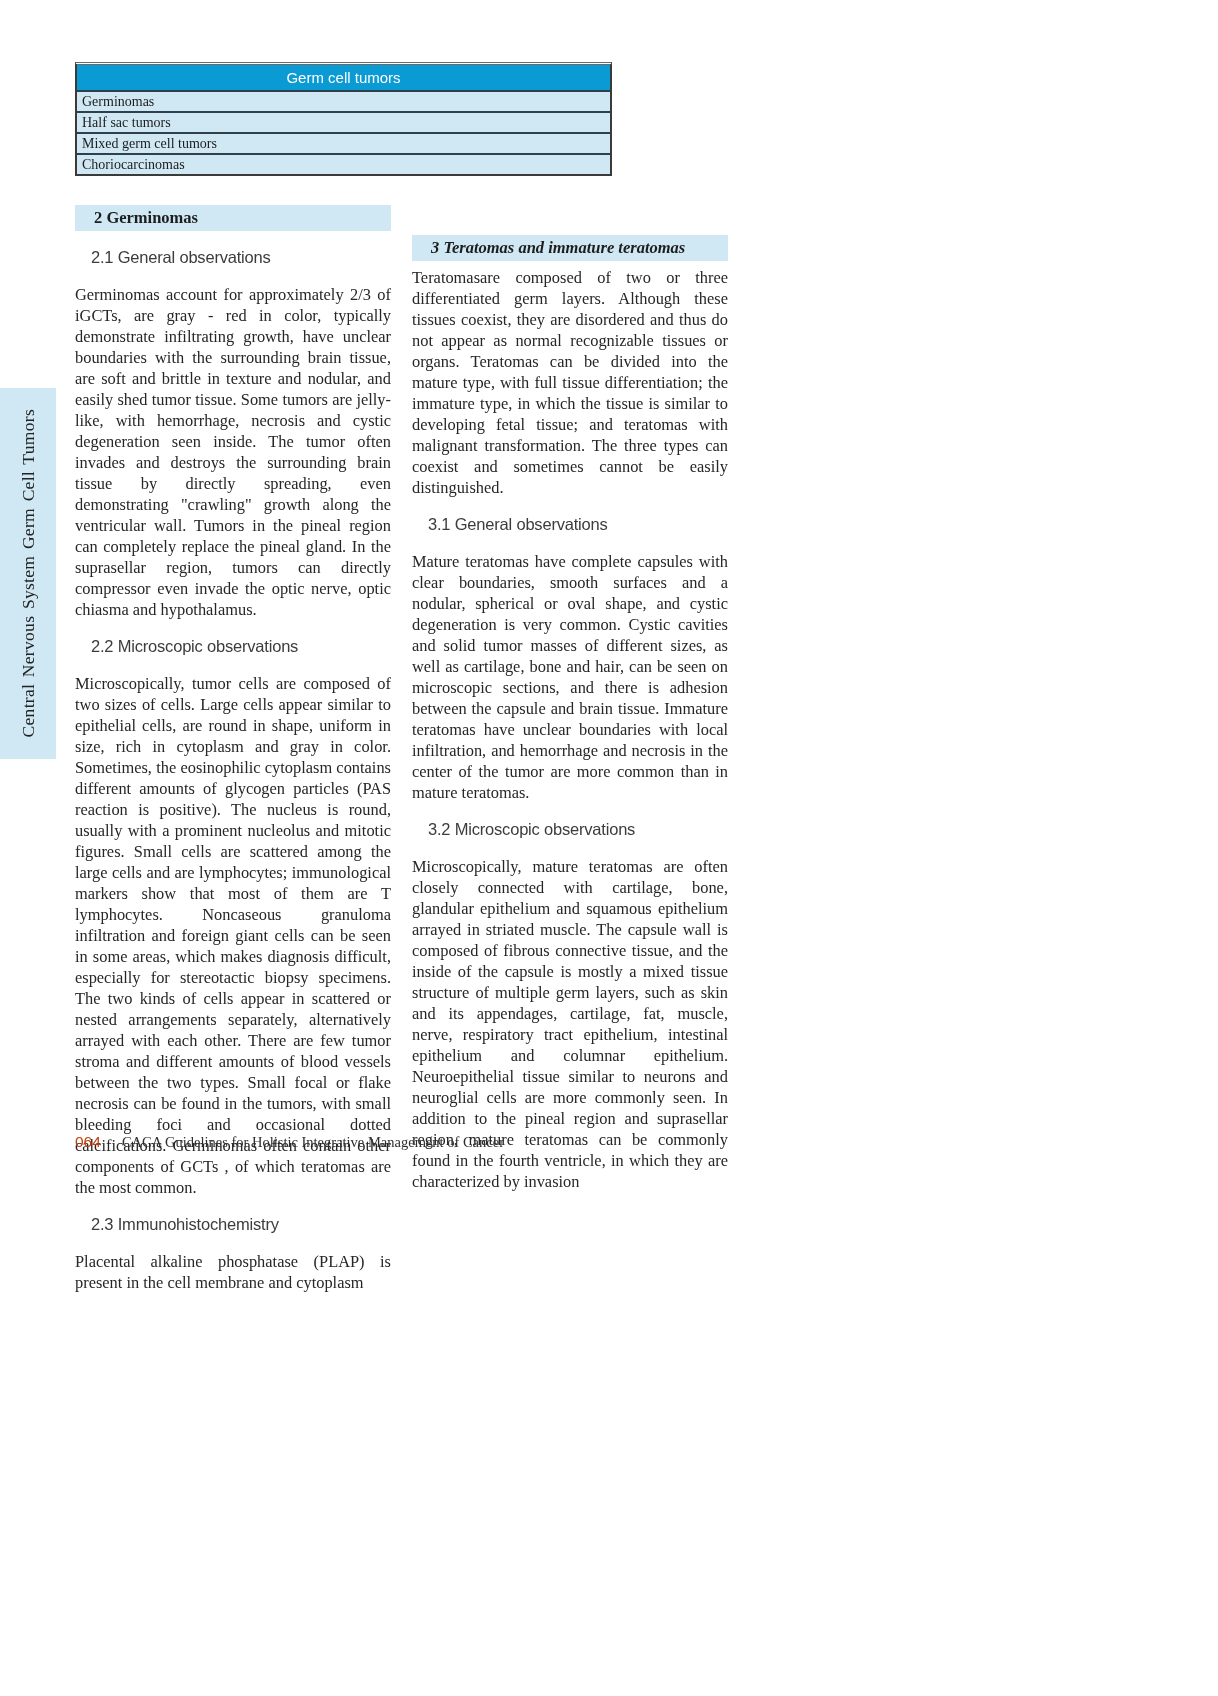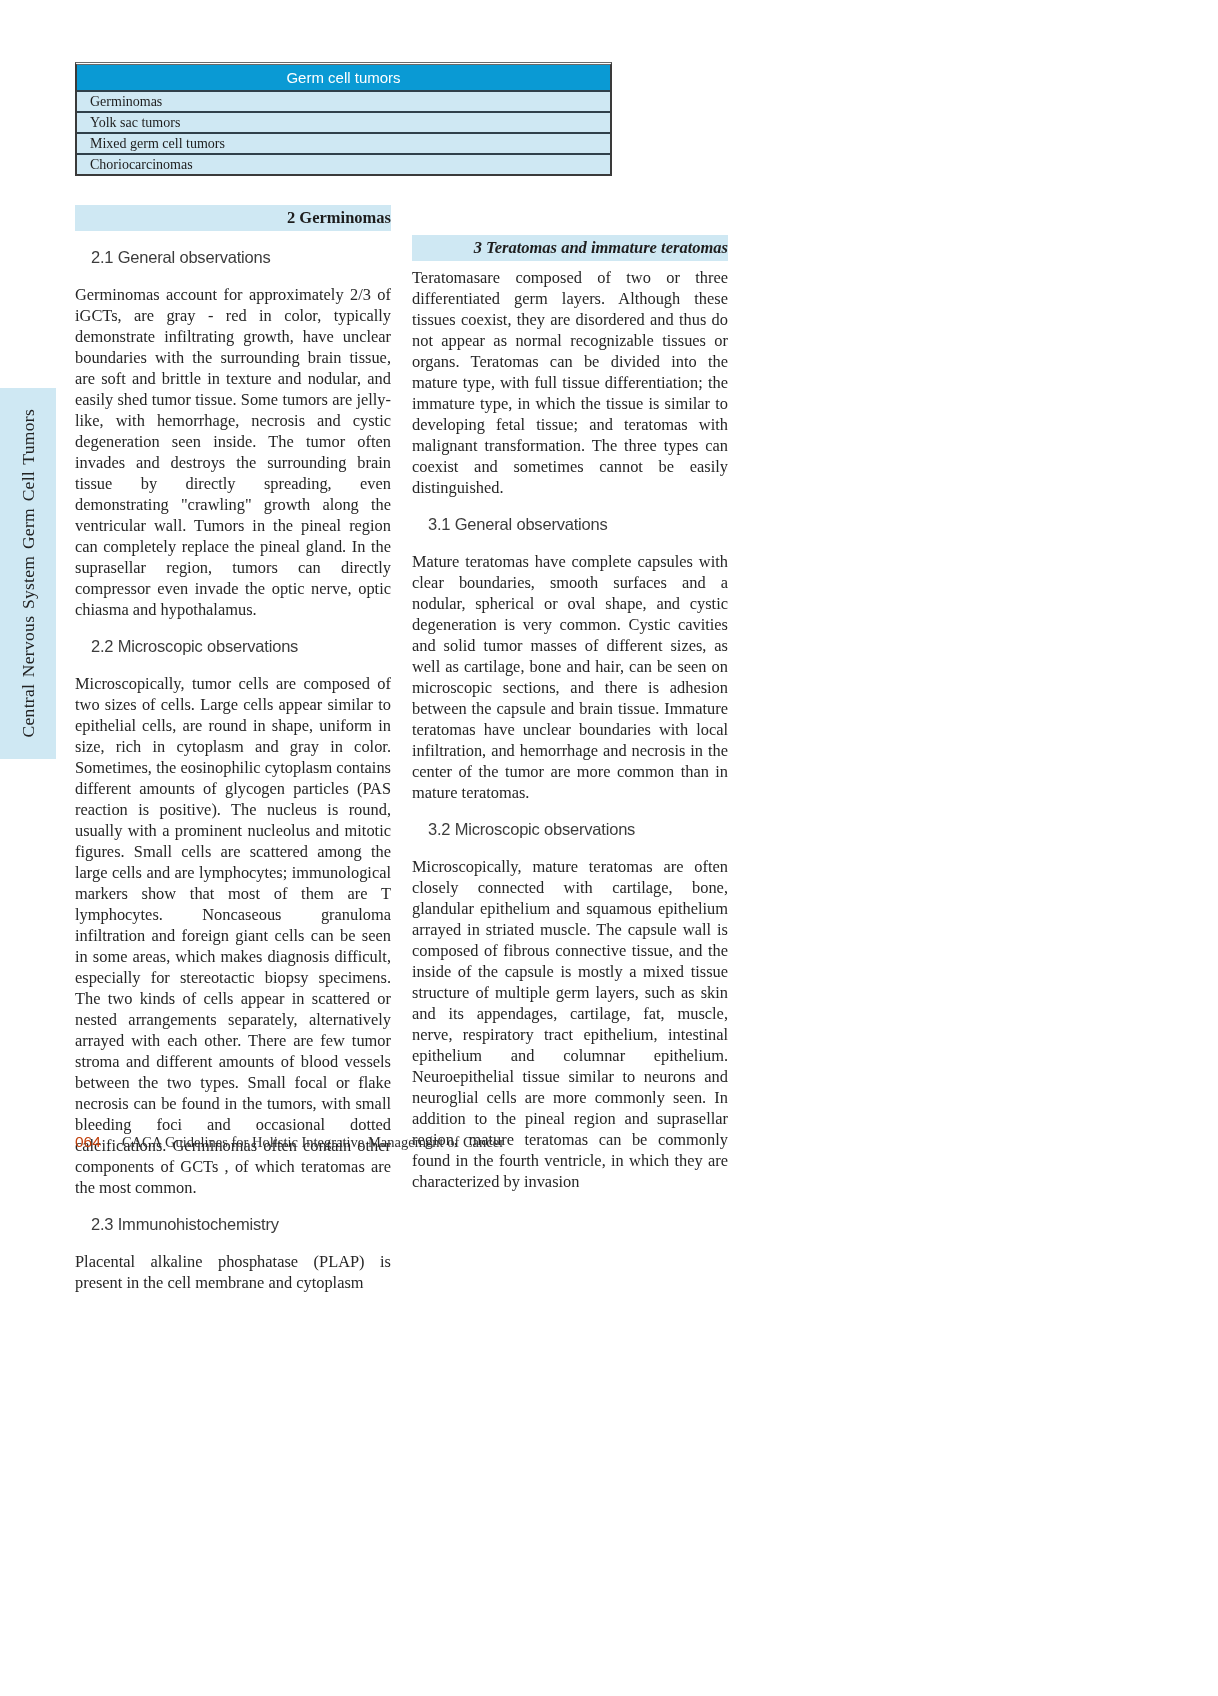--- a/index.html
+++ b/index.html
@@ -23,39 +23,40 @@
     background: #0a9ad4;
     color: #ffffff;
     text-align: center;
     font-family: "Liberation Sans", sans-serif;
     font-size: 15px;
   }
   .tumor-row {
     height: 19px; line-height: 19px;
     background: #cfe8f3;
     border-top: 2px solid #30404a;
-    padding-left: 13px;
+    padding-left: 5px;
     font-size: 14px;
     color: #1d1d1d;
   }
 
   
   .columns {
     position: absolute; left: 75px; top: 205px; width: 653px;
     display: flex; gap: 21px;
   }
   .col { width: 316px; }
 
   .section-bar {
     background: #cfe8f3;
     height: 26px; line-height: 26px;
-    text-align: right;
+    text-align: left;
     font-weight: bold;
     font-size: 16.5px;
     color: #1d1d1d;
+    padding-left: 19px;
   }
   .bar-first { margin-bottom: 5px; }
   .bar-mid   { margin-top: 30px; margin-bottom: 6px; font-style: italic; }
 
   h3.subhead {
     margin: 16px;
     font-family: "Liberation Sans", sans-serif;
     font-weight: 400;
     font-size: 16.5px;
     line-height: 21px;
@@ -104,21 +105,21 @@
 </head>
 <body>
 
 <div class="side-band">
   <span>Central Nervous System Germ Cell Tumors</span>
 </div>
 
 <div class="tumor-table">
   <div class="tumor-table-header">Germ cell tumors</div>
   <div class="tumor-row">Germinomas</div>
-  <div class="tumor-row">Yolk sac tumors</div>
+  <div class="tumor-row">Half sac tumors</div>
   <div class="tumor-row">Mixed germ cell tumors</div>
   <div class="tumor-row">Choriocarcinomas</div>
 </div>
 
 <div class="columns">
 
   <div class="col">
     <div class="section-bar bar-first">2 Germinomas</div>
     <h3 class="subhead">2.1 General observations</h3>
     <p class="body">Germinomas account for approximately 2/3 of iGCTs, are gray - red in color, typically demonstrate infiltrating growth, have unclear boundaries with the surrounding brain tissue, are soft and brittle in texture and nodular, and easily shed tumor tissue. Some tumors are jelly-like, with hemorrhage, necrosis and cystic degeneration seen inside. The tumor often invades and destroys the surrounding brain tissue by directly spreading, even demonstrating "crawling" growth along the ventricular wall. Tumors in the pineal region can completely replace the pineal gland. In the suprasellar region, tumors can directly compressor even invade the optic nerve, optic chiasma and hypothalamus.</p>

